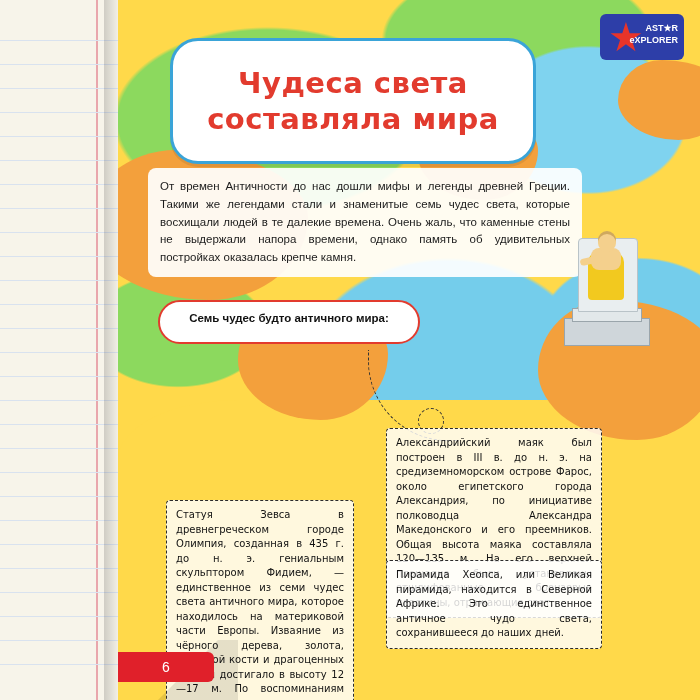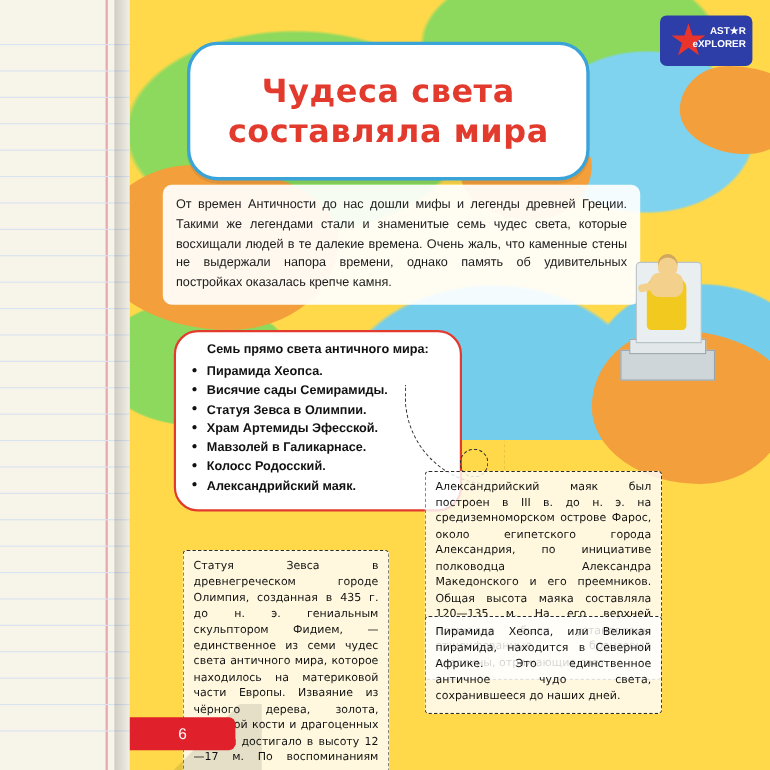--- a/index.html
+++ b/index.html
@@ -218,30 +218,21 @@
     </div>
 
     <div class="title-bubble">
       <div class="t1">Чудеса света</div>
       <div class="t2">составляла мира</div>
     </div>
 
     <div class="intro">От времен Античности до нас дошли мифы и легенды древней Греции. Такими же легендами стали и знаменитые семь чудес света, которые восхищали людей в те далекие времена. Очень жаль, что каменные стены не выдержали напора времени, однако память об удивительных постройках оказалась крепче камня.</div>
 
     <div class="list-bubble">
-      <h3>Семь прямо света античного мира:</h3>
-      <ul>
-        <li>Пирамида Хеопса.</li>
-        <li>Висячие сады Семирамиды.</li>
-        <li>Статуя Зевса в Олимпии.</li>
-        <li>Храм Артемиды Эфесской.</li>
-        <li>Мавзолей в Галикарнасе.</li>
-        <li>Колосс Родосский.</li>
-        <li>Александрийский маяк.</li>
-      </ul>
+      <h3>Семь чудес будто античного мира:</h3>
     </div>
 
     <div class="statue-wrap">
       <div class="statue-base"></div>
       <div class="statue-base2"></div>
       <div class="throne"></div>
       <div class="zeus-body"></div>
       <div class="zeus-chest"></div>
       <div class="zeus-arm"></div>
       <div class="zeus-head"></div>

